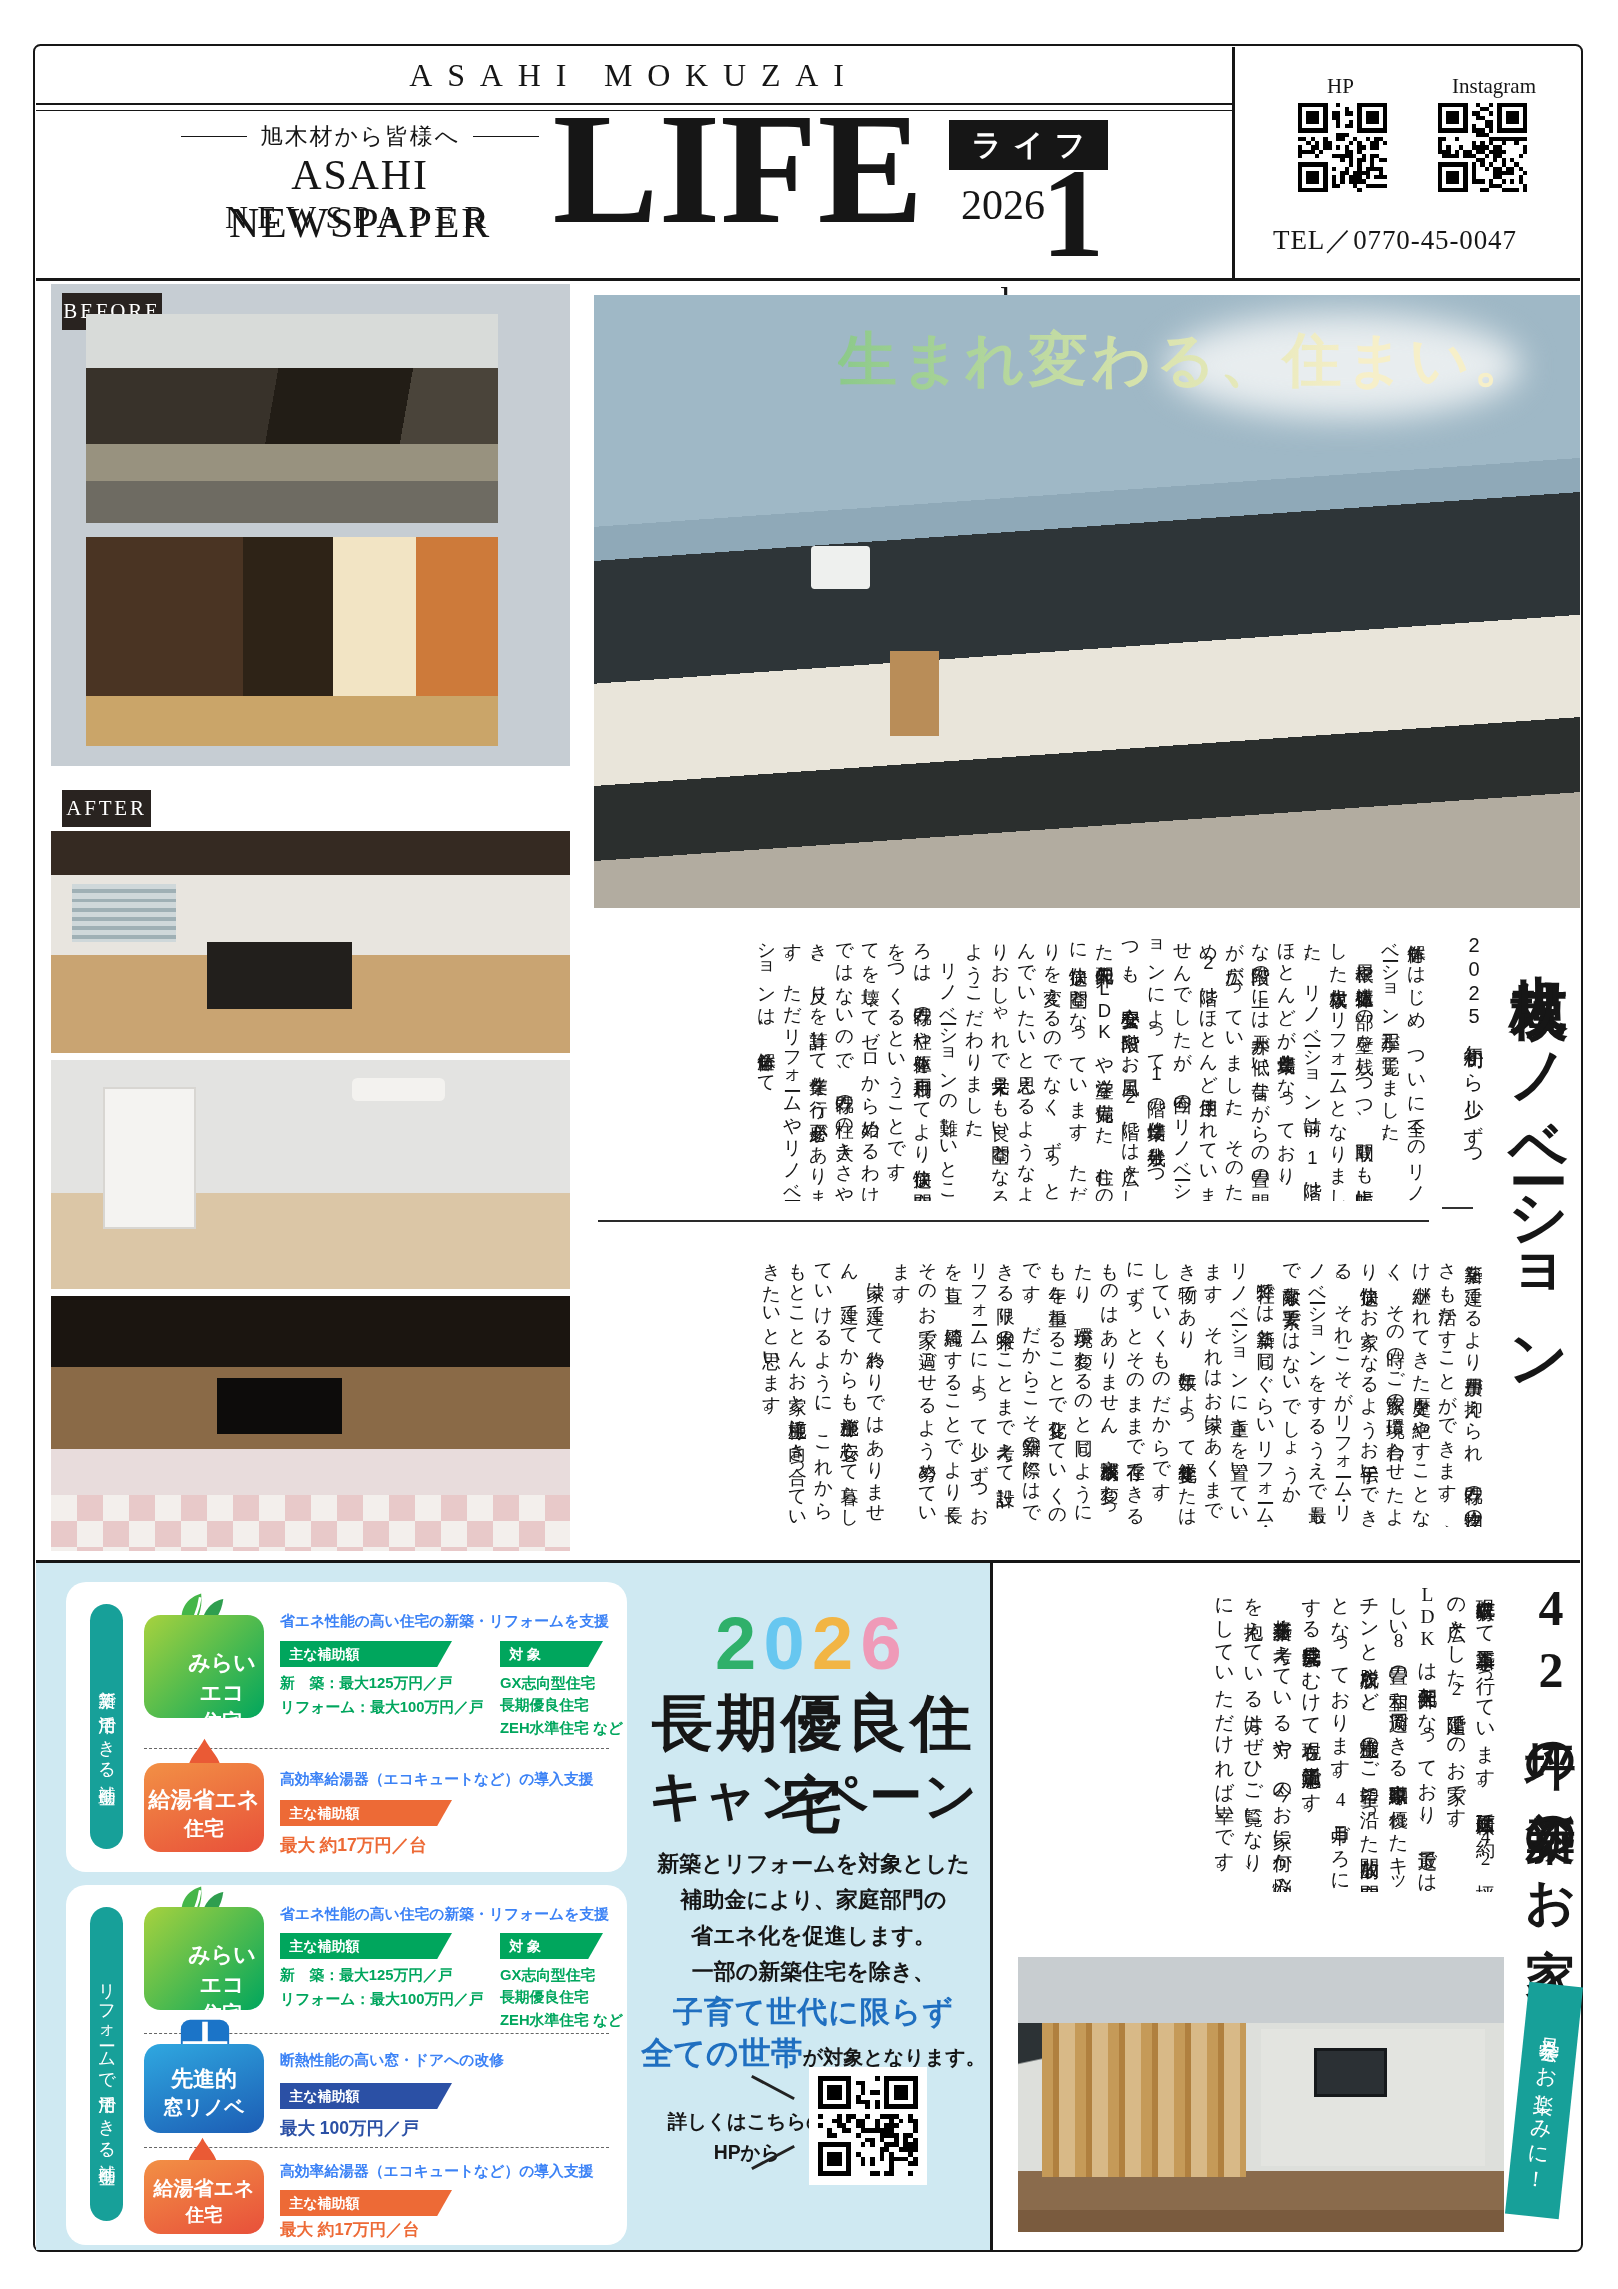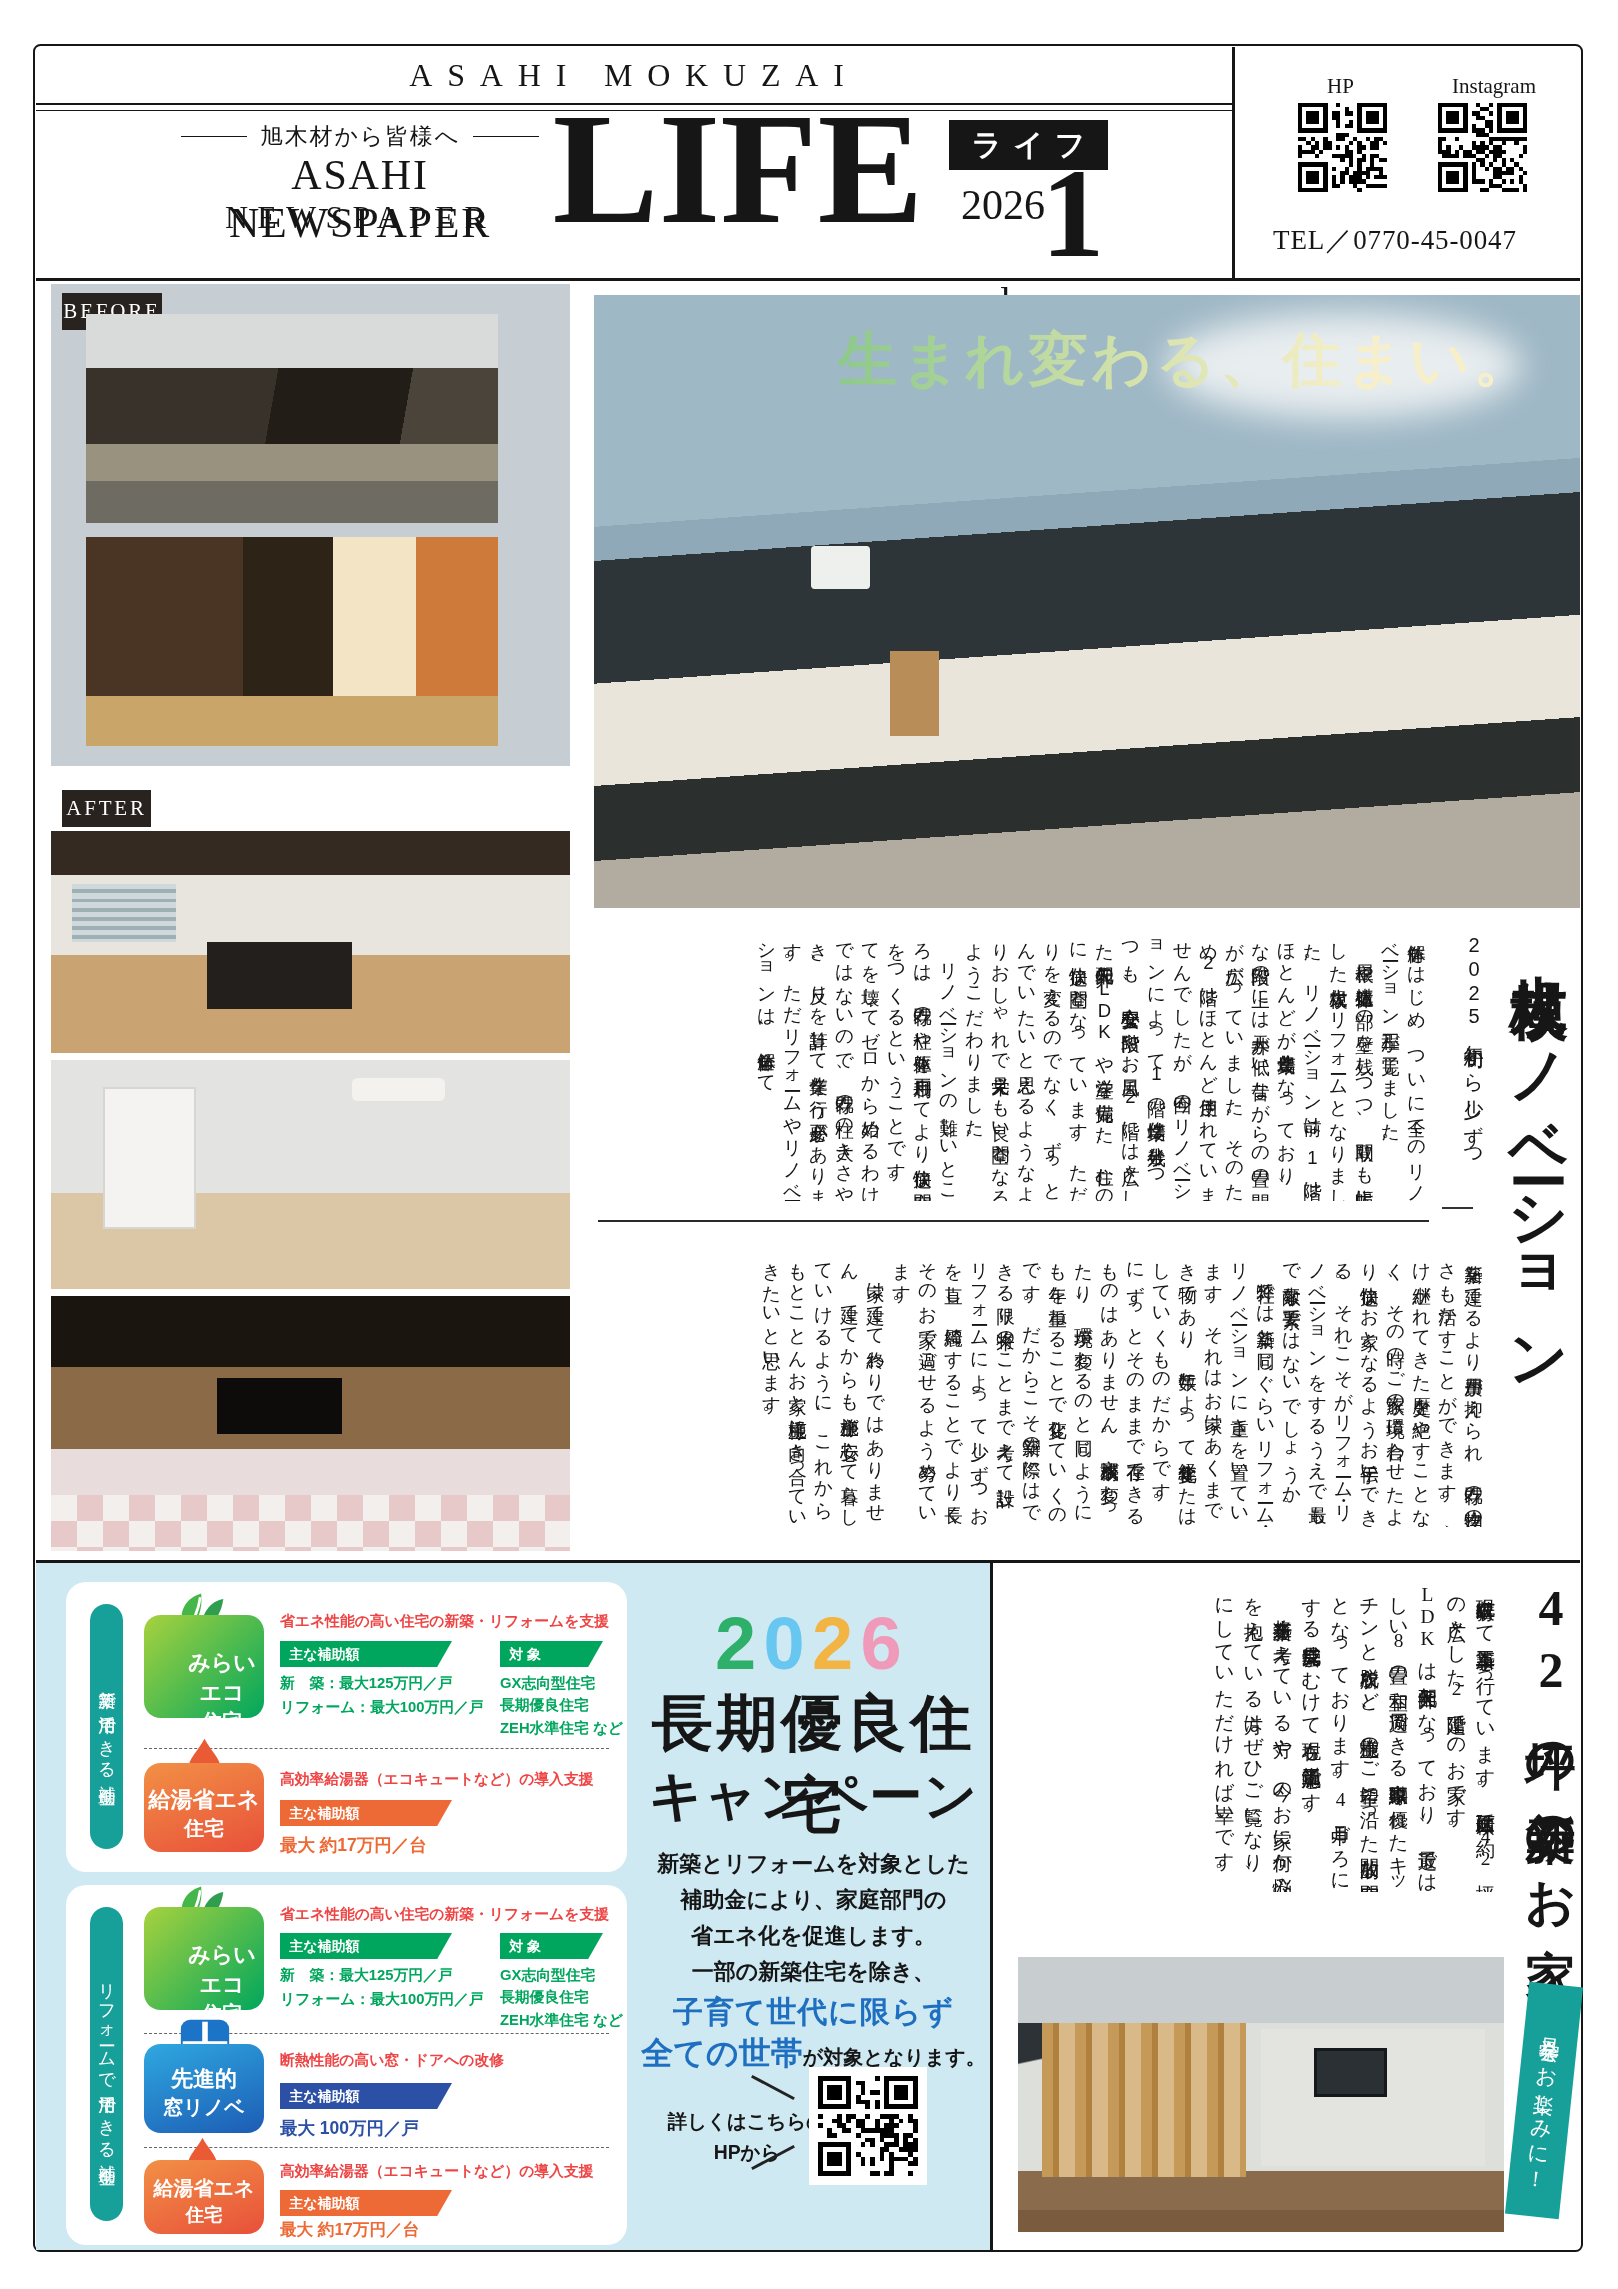--- a/index.html
+++ b/index.html
@@ -92,21 +92,21 @@
 #sub-box1 { left: 66px; top: 1582px; width: 561px; height: 290px; }
 #sub-box2 { left: 66px; top: 1885px; width: 561px; height: 360px; }
 .sub-tab { position: absolute; left: 24px; width: 33px; background: #17a099; border-radius: 16.6px; color: #fff;
   writing-mode: vertical-rl; text-orientation: upright; font-size: 17.5px; letter-spacing: 1.8px; line-height: 33px; text-align: center; }
 .badge { position: absolute; left: 78px; width: 120px; border-radius: 16.6px; color: #fff; text-align: center; font-weight: 700; }
 .badge-eco { background: linear-gradient(135deg, #a8d23e, #00a65d); padding-left: 36px; }
 .badge-water { background: linear-gradient(160deg, #f29045, #e8503a); }
 .badge-window { background: linear-gradient(160deg, #2fa8e0, #1c5cb4); }
 .badge .l1 { font-size: 22px; } .badge .l2 { font-size: 20px; }
 .badge-icon { position: absolute; }
-.sub-desc { position: absolute; left: 214px; font-size: 14.8px; font-weight: 700; color: #ef4444; }
+.sub-desc { position: absolute; left: 214px; font-size: 14.8px; font-weight: 700; color: #3b82f6; }
 .ribbon { position: absolute; height: 26px; color: #fff; font-size: 14px; font-weight: 700; line-height: 26px; padding-left: 9.2px;
   clip-path: polygon(0 0, 100% 0, calc(100% - 14.8px) 100%, 0 100%); }
 .ribbon-green { background: #00a65d; } .ribbon-orange { background: #ed6a36; } .ribbon-blue { background: #2b50a5; }
 .amt { position: absolute; font-weight: 700; }
 .amt-green { color: #00a65d; } .amt-orange { color: #ed6a36; } .amt-blue { color: #2b50a5; }
 .dashed { position: absolute; left: 78px; right: 18.5px; border-top: 1.8px dashed #666; }
 
 
 #camp-digits { left: 646px; top: 1601px; width: 332px; text-align: center; font-size: 74px; font-weight: 700; letter-spacing: 7.4px; }
 #camp-t1 { left: 637px; top: 1683px; width: 353px; text-align: center; font-size: 61px; font-weight: 700; letter-spacing: 3.7px; }

